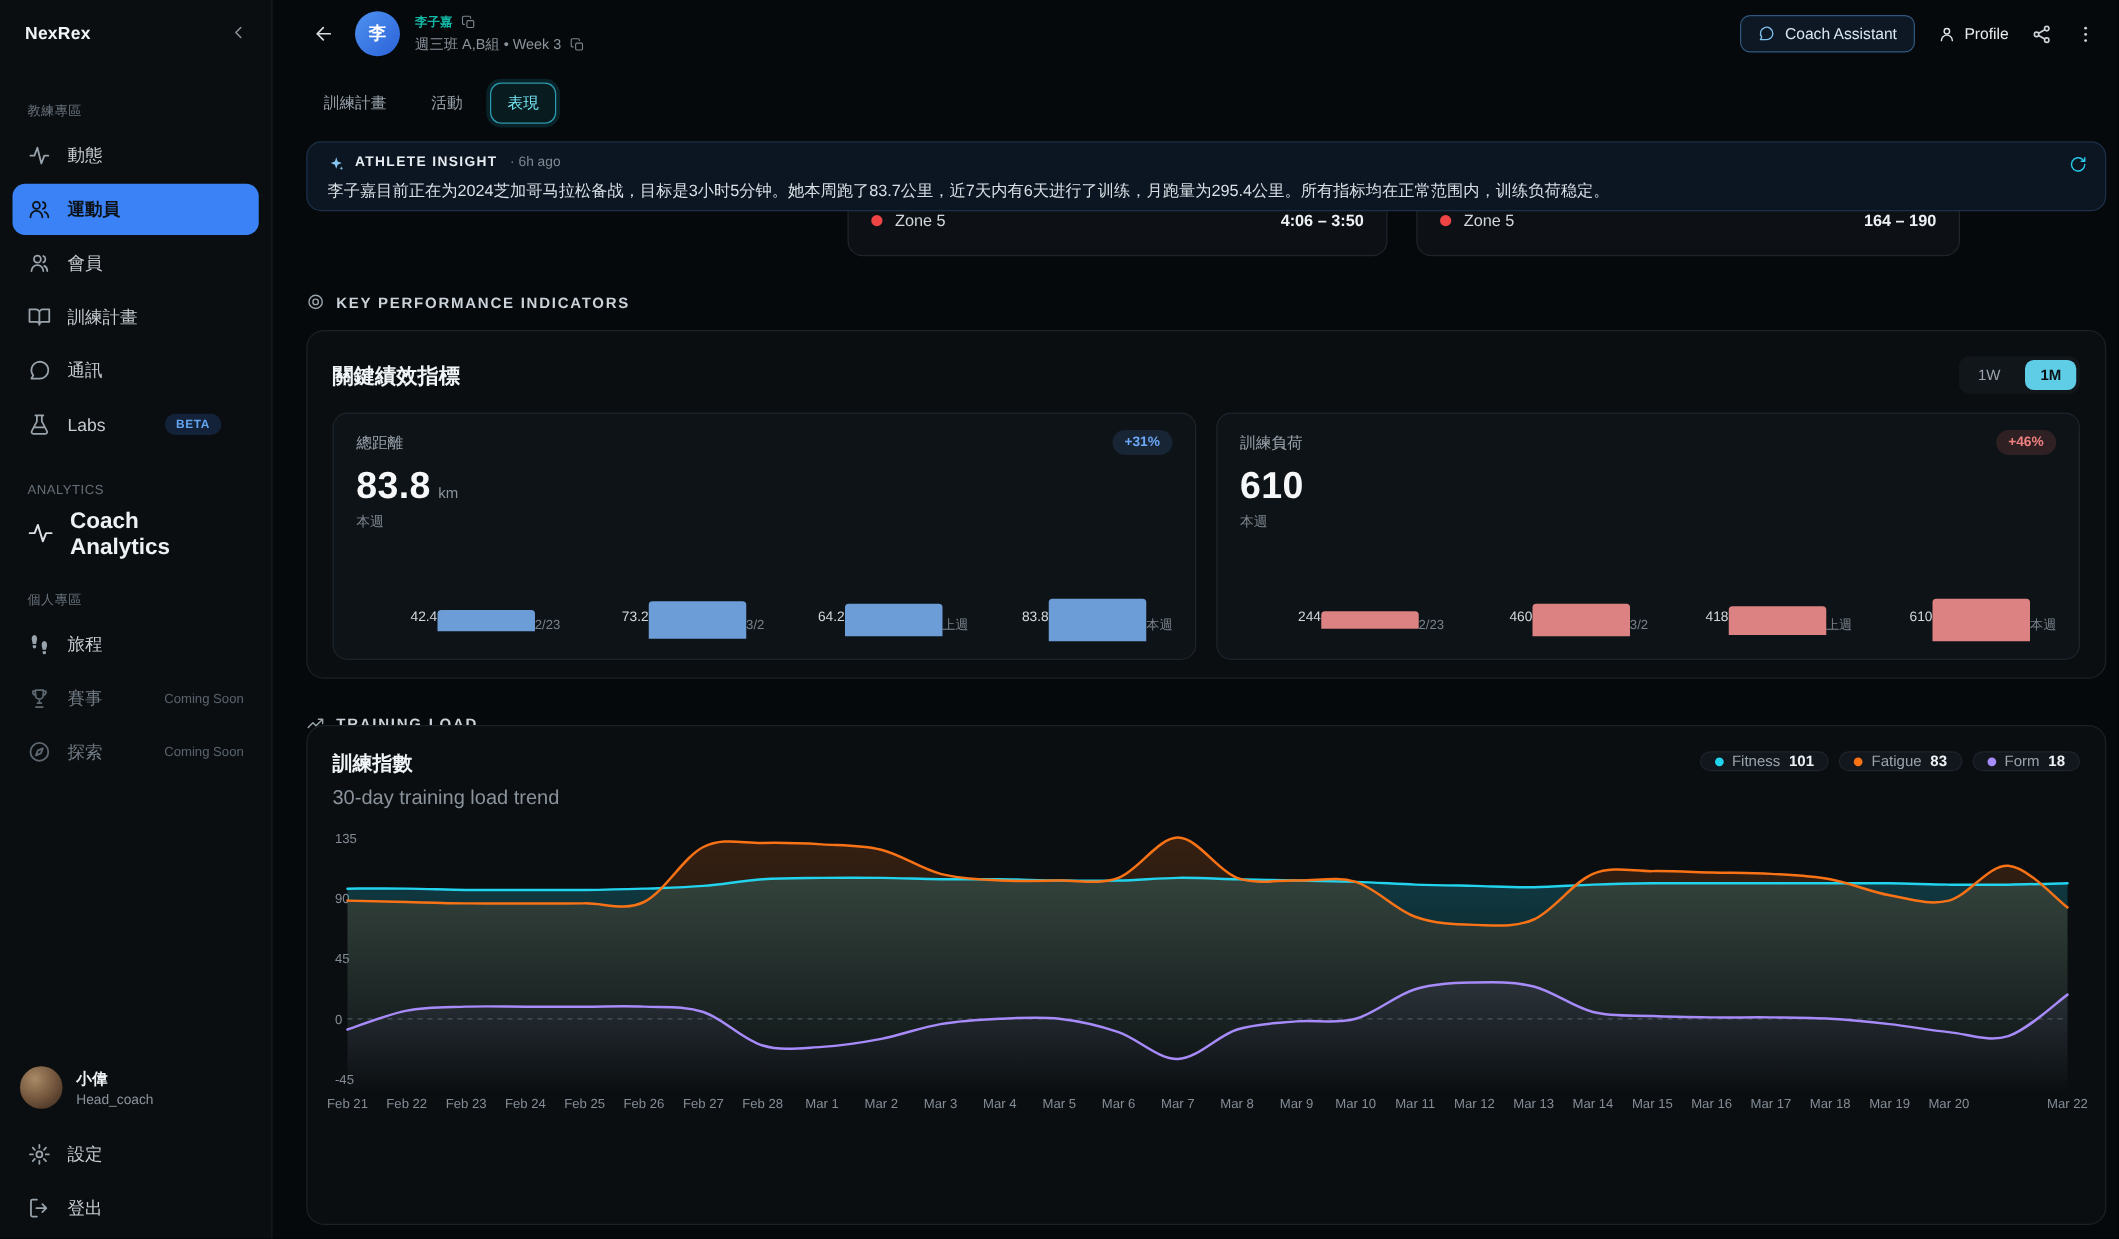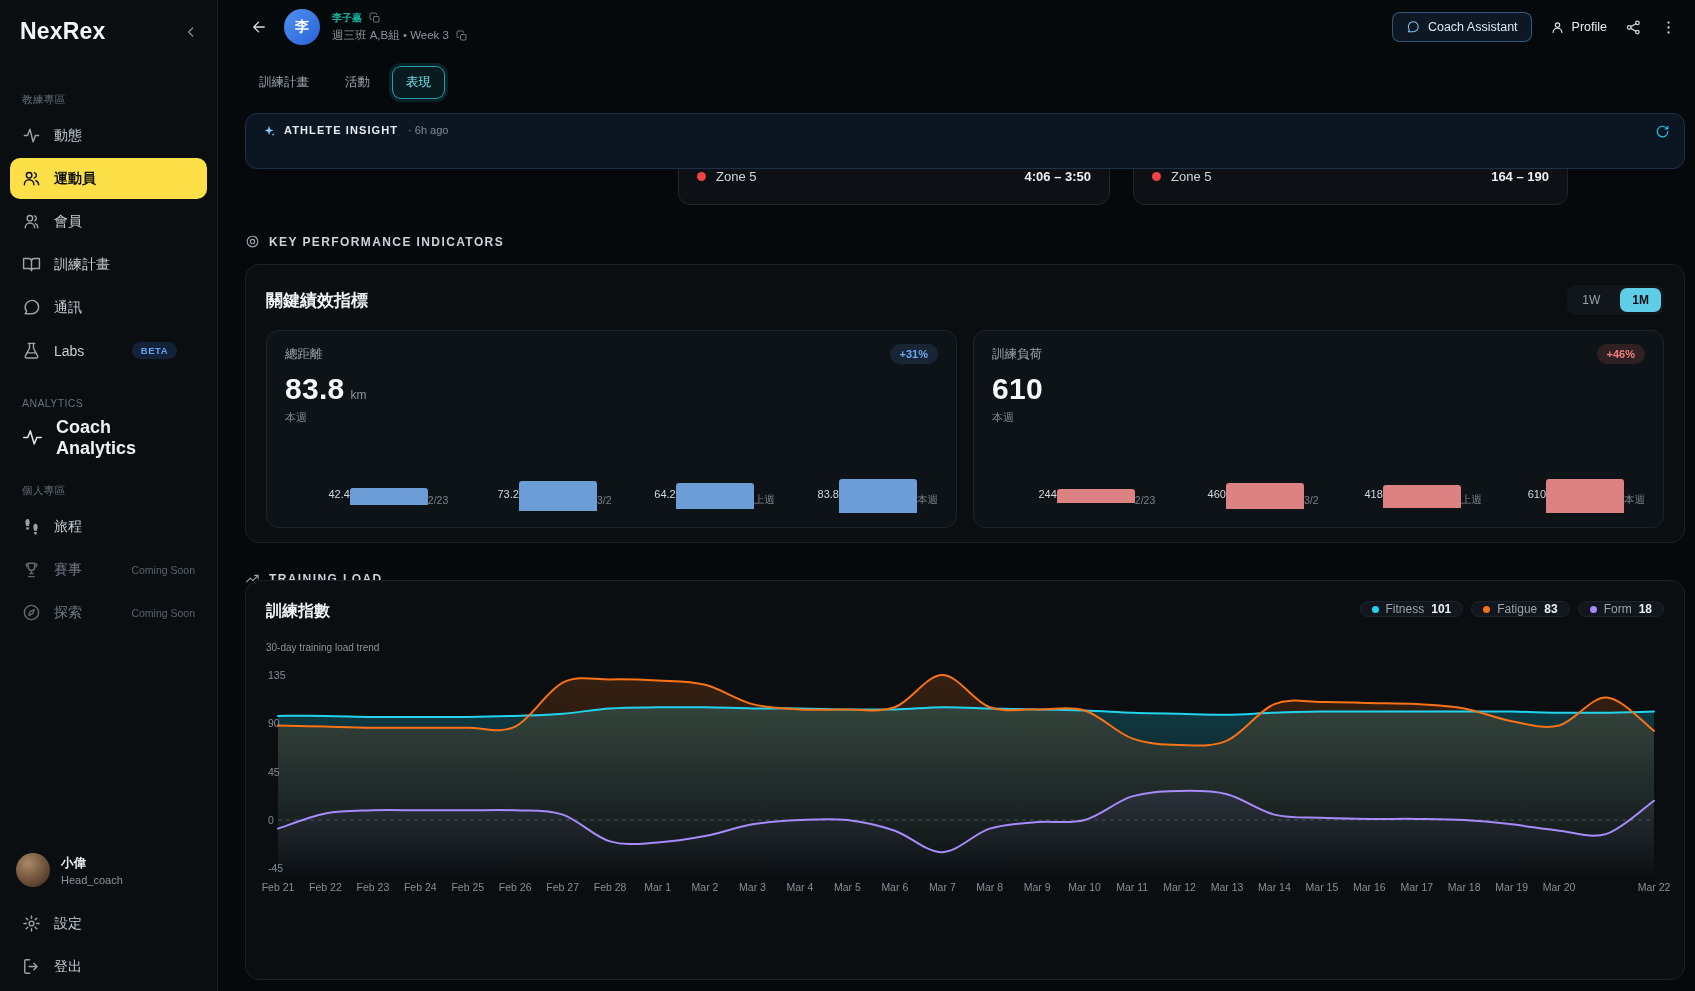--- a/index.html
+++ b/index.html
@@ -3,27 +3,27 @@
 <meta charset="utf-8">
 <style>
 *{box-sizing:border-box;margin:0;padding:0}
 html,body{background:#000}
 body{font-family:"Liberation Sans","DejaVu Sans",sans-serif}
 .app{position:relative;width:1695px;height:991px;background:#06090b;overflow:hidden;color:#e8ecef}
 
 
 .sidebar{position:absolute;left:0;top:0;width:218px;height:991px;background:#0b0e11;border-right:1px solid #171c21;display:flex;flex-direction:column;padding-top:18px}
 .sb-head{display:flex;align-items:center;justify-content:space-between;padding:0 18px 4px 20px}
-.logo{font-size:23px;font-weight:700;letter-spacing:.2px;color:#f2f5f7}
+.logo{font-size:14px;font-weight:700;letter-spacing:.2px;color:#f2f5f7}
 .sb-chevron{width:16px;height:16px;color:#8b949d;cursor:pointer}
 .sb-sec-label{font-size:10.5px;color:#667079;margin:26px 22px 8px;letter-spacing:.4px}
 #sb-nav > .sb-sec-label:first-child{margin-top:44px}
 .sb-item{display:flex;align-items:center;gap:13px;height:41px;margin:2px 10px;padding:0 12px;border-radius:10px;color:#c6cdd3;font-size:14px;cursor:pointer}
 .sb-item .ic{width:19px;height:19px;color:#99a3ac;flex:0 0 auto}
-.sb-item.active{background:#fde047;color:#0b1114;font-weight:700}
+.sb-item.active{background:#3b82f6;color:#0b1114;font-weight:700}
 .sb-item.active .ic{color:#0b1114}
 .sb-item.large{font-size:18px;color:#eef1f4;font-weight:600}
 .sb-item.large .ic{width:21px;height:21px;color:#dbe1e6}
 .sb-item.disabled{color:#707a84}
 .sb-item.disabled .ic{color:#5d6770}
 .sb-badge{margin-left:auto;margin-right:18px;background:rgba(59,130,246,.18);color:#63a4ef;font-size:9.5px;font-weight:700;letter-spacing:.5px;padding:3px 9px;border-radius:999px}
 .sb-note{margin-left:auto;font-size:10.5px;color:#59636d}
 .sb-bottom{margin-top:auto;padding:10px 0 2px}
 .user-card{display:flex;align-items:center;gap:11px;padding:8px 16px 14px;cursor:pointer}
 .user-avatar{width:34px;height:34px;border-radius:50%;background:radial-gradient(circle at 35% 30%,#a98a66,#6e5139 55%,#33261a)}
@@ -106,21 +106,21 @@
 .m-period{font-size:11px;color:#7c858e;margin-top:4px}
 .bars{display:flex;justify-content:space-around;margin-top:auto}
 .bar-col{display:flex;flex-direction:row;align-items:center;justify-content:flex-end;flex:1}
 .bar-val{font-size:11px;color:#d2d8de;margin-bottom:4px}
 .bar{width:78px;border-radius:3px 3px 0 0}
 .bar-cat{font-size:10.5px;color:#78828b;margin-top:7px}
 
 
 .tl-top{display:flex;justify-content:space-between;align-items:flex-start;min-height:44px}
 .tl-title{font-size:16px;font-weight:700;color:#f1f4f6}
-.tl-sub{font-size:10px;color:#8a939c;margin-top:20px}
+.tl-sub{font-size:16px;color:#8a939c;margin-top:8px}
 .legend{display:flex;gap:8px}
 .leg{display:flex;align-items:center;gap:7px;background:#12171d;border:1px solid #1d242b;border-radius:8px;padding:0 11px}
 .leg-dot{width:7px;height:7px;border-radius:50%}
 .leg-name{font-size:12px;color:#9aa4ad}
 .leg-val{font-size:12px;font-weight:700;color:#eef1f4}
 #trend-svg{display:block;margin-top:2px;overflow:visible}
 #trend-svg text.tick{fill:#848d96;font-size:10.5px;font-family:"Liberation Sans","DejaVu Sans",sans-serif}
 .zero{stroke:#3f4750;stroke-dasharray:4 4;stroke-width:1}
 </style>
 </head>
@@ -330,20 +330,21 @@
 
     <section class="insight">
       <div class="ins-head">
         <svg class="ic" viewBox="0 0 24 24">
             <path fill="currentColor" stroke="none" d="M12 3l1.9 5.8 5.6 2.2-5.6 2.2L12 19l-1.9-5.8L4.5 11l5.6-2.2z"></path>
             <path fill="currentColor" stroke="none" d="M19 15.5l.7 2 2 .7-2 .7-.7 2-.7-2-2-.7 2-.7z"></path>
           </svg>
         <span class="ins-title">ATHLETE INSIGHT</span>
         <span class="ins-time">· 6h ago</span>
       </div>
+      <p class="ins-body">李子嘉目前正在为2024芝加哥马拉松备战，目标是3小时5分钟。她本周跑了83.7公里，近7天内有6天进行了训练，月跑量为295.4公里。所有指标均在正常范围内，训练负荷稳定。</p>
       <button class="ins-refresh">
         <svg class="ic" viewBox="0 0 24 24">
             <path d="M20.5 12a8.5 8.5 0 1 1-2.6-6.1L20.5 8M20.5 3.5V8H16"></path>
           </svg>
       </button>
     </section>
 
     <div class="sec-head kpi-head">
       <svg class="ic" viewBox="0 0 24 24">
           <circle cx="12" cy="12" r="8.5"></circle>

